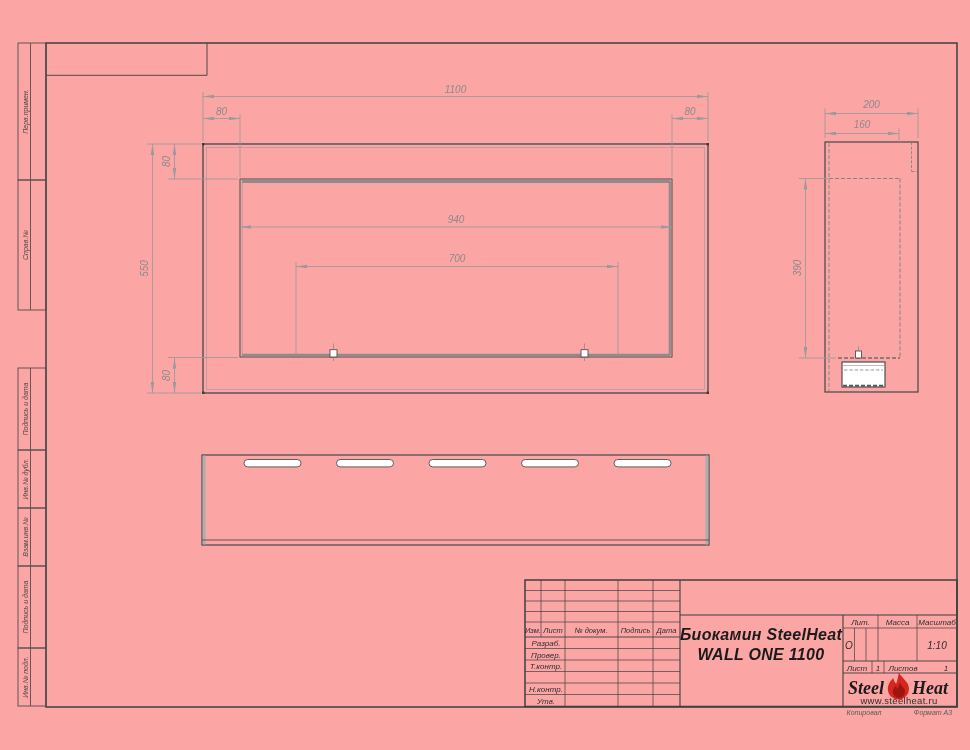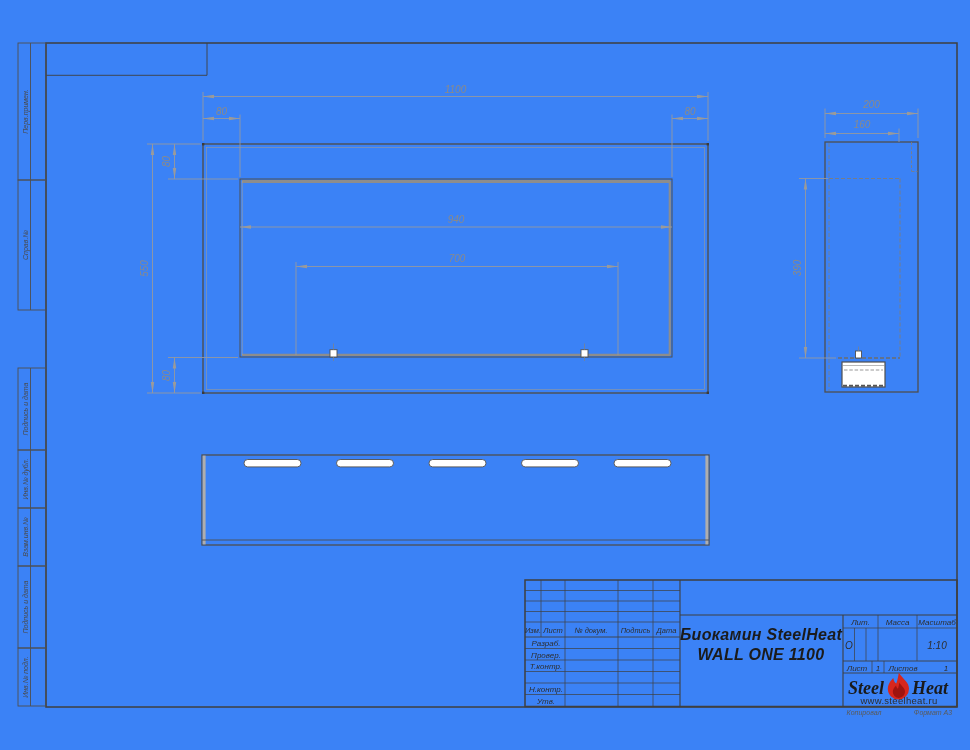--- a/index.html
+++ b/index.html
@@ -1,16 +1,16 @@
 <!DOCTYPE html>
 <html><head>
 <meta charset="utf-8">
 <style>
   html,body{margin:0;padding:0;background:#ffffff;}
-  .sheet{position:relative;width:970px;height:750px;background:#3b82f6;overflow:hidden;
+  .sheet{position:relative;width:970px;height:750px;background:#fca5a5;overflow:hidden;
          font-family:"Liberation Sans",sans-serif;}
   svg{position:absolute;left:0;top:0;}
   text{fill:#2e2e2e;}
   .dimtxt{font-style:italic;font-size:10px;fill:#8a8a8a;}
   .margintxt{font-style:italic;font-size:7px;fill:#4a4a4a;}
   .tb-small{font-style:italic;font-size:7.5px;fill:#2e2e2e;}
   .tb-row{font-style:italic;font-size:8px;fill:#2e2e2e;}
   .tb-val{font-style:italic;font-size:10px;fill:#2e2e2e;}
   .doc-title{font-style:italic;font-size:16px;font-weight:600;fill:#1b1b1b;letter-spacing:.3px;}
   .logo-word{font-family:"Liberation Serif",serif;font-style:italic;font-weight:bold;font-size:18px;fill:#1a1a1a;}

